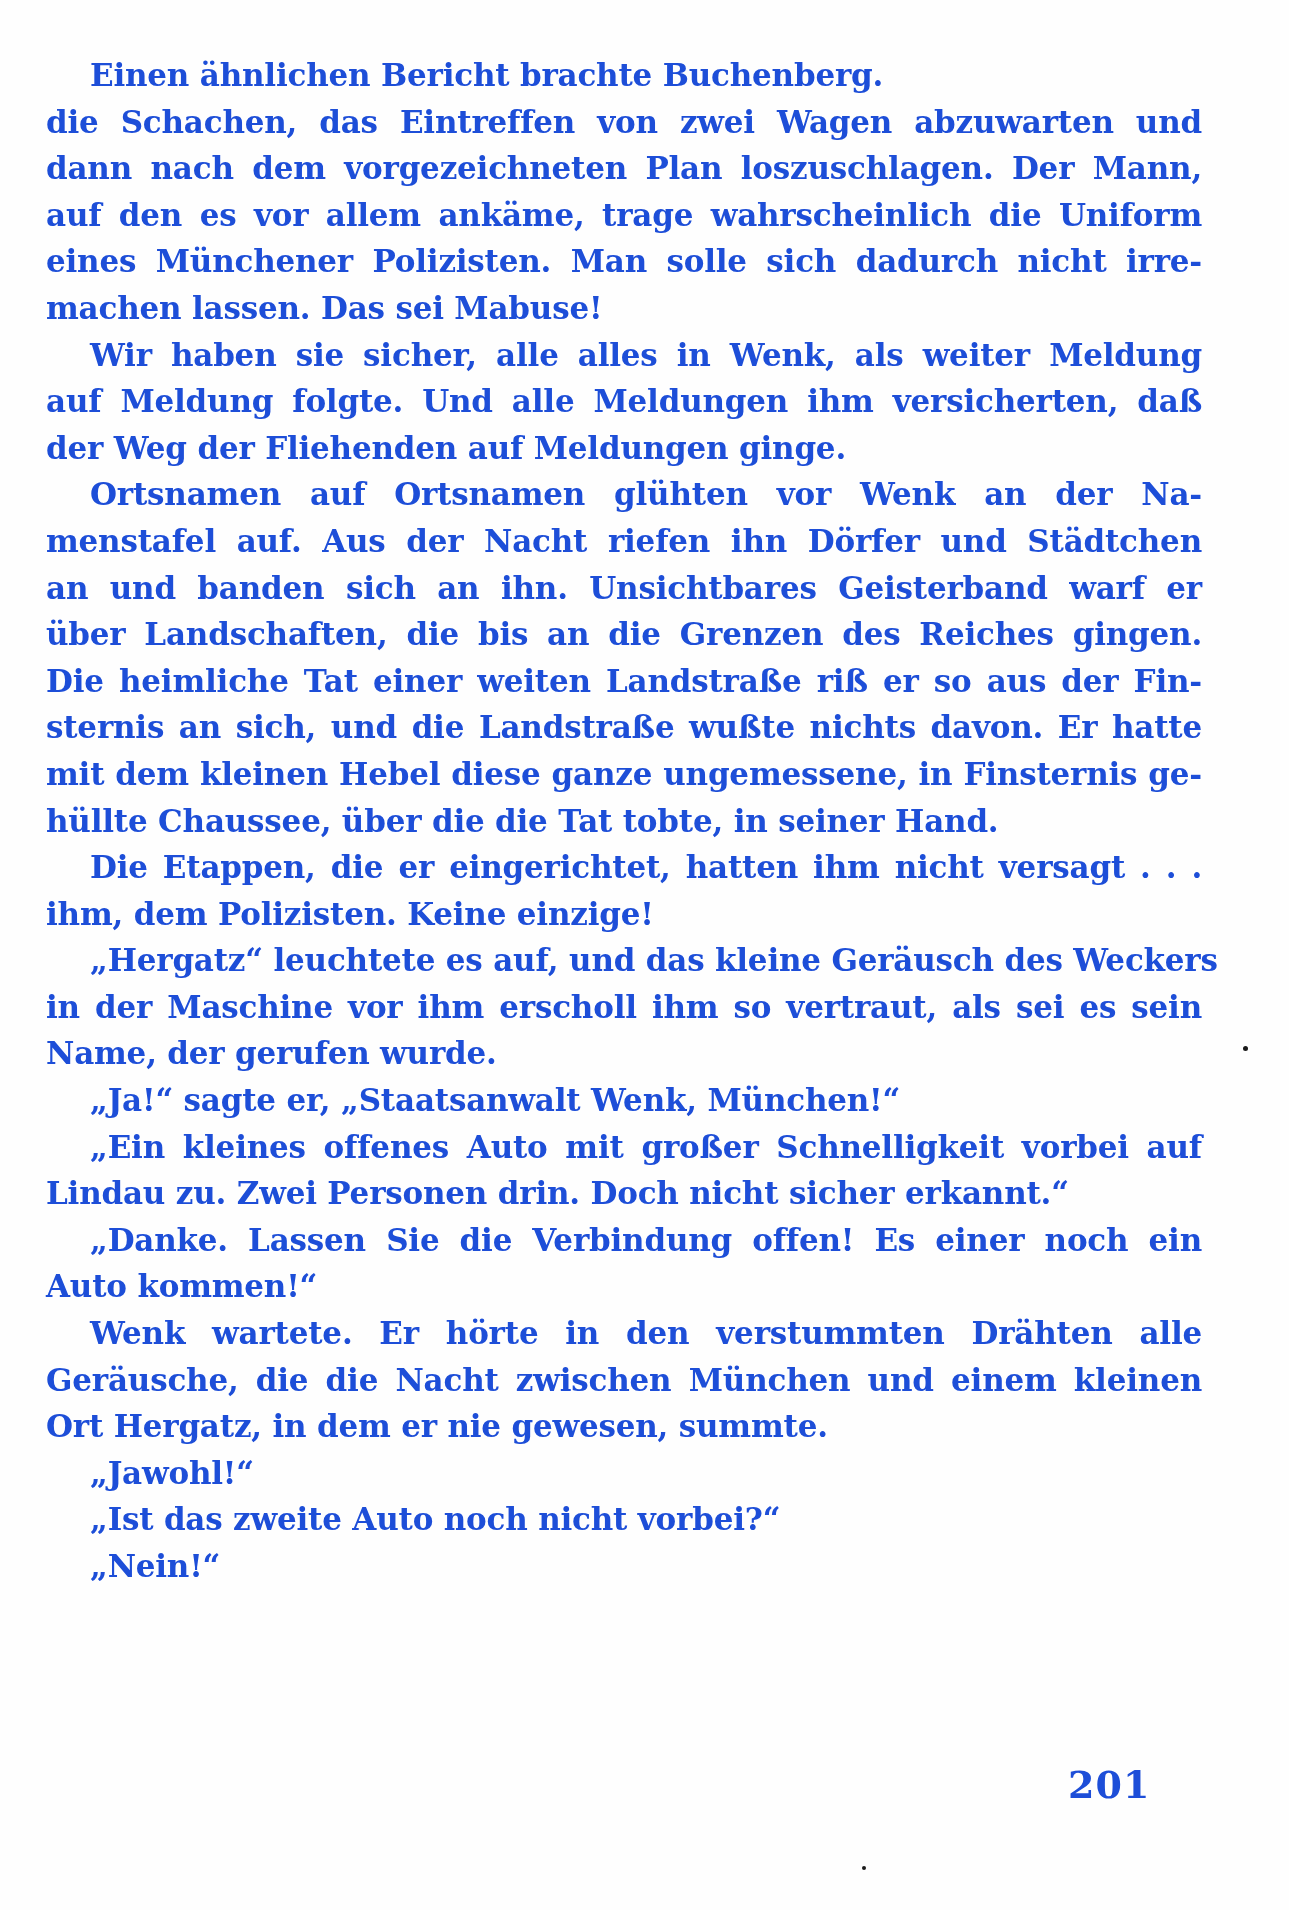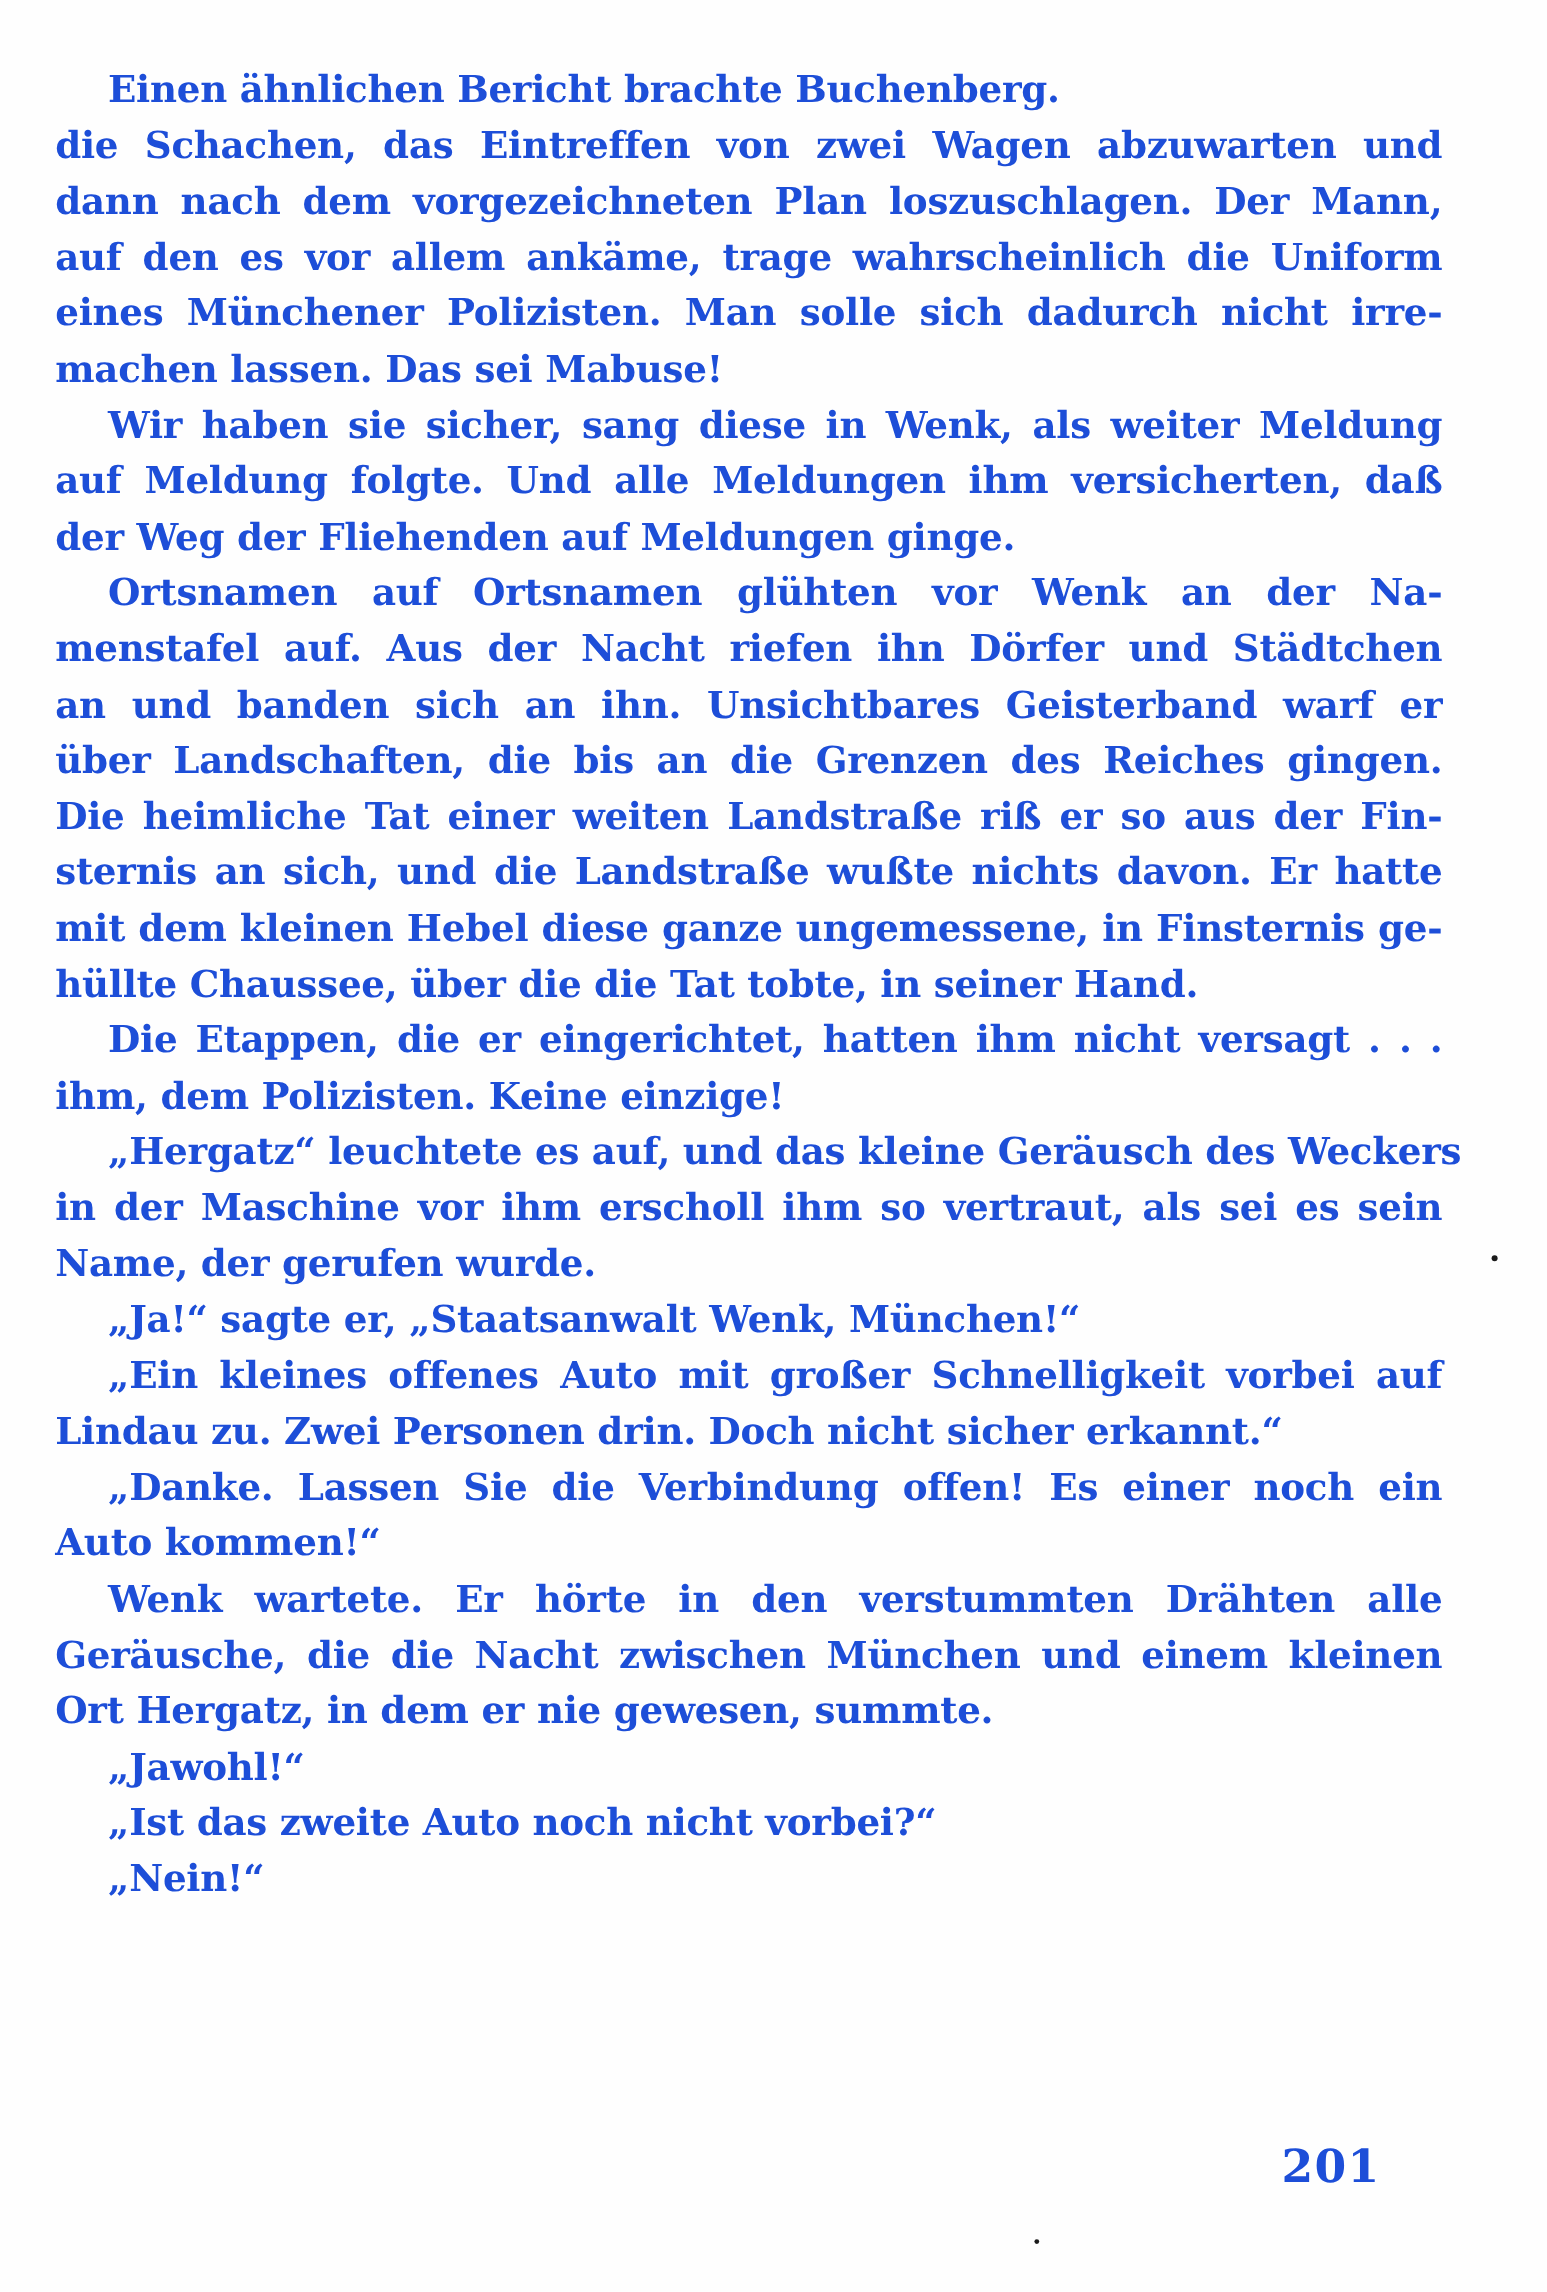--- a/index.html
+++ b/index.html
@@ -40,42 +40,41 @@
   .line.indent {
     text-indent: 44px;
   }
   .page-number {
     position: absolute;
     left: 1068px;
     top: 1762px;
     font-size: 38px;
     font-weight: 700;
     letter-spacing: 1px;
-    margin-top: 20px;
   }
   .speck {
     position: absolute;
     background: #1a1a1a;
     border-radius: 50%;
   }
   .speck-1 { left: 1243px; top: 1046px; width: 5px; height: 5px; }
   .speck-2 { left: 862px;  top: 1866px; width: 4px; height: 4px; }
 </style>
 </head>
 <body>
 
 <div class="page">
   <div class="text-block">
       <div class="line indent last">Einen ähnlichen Bericht brachte Buchenberg.</div>
       <div class="line">die Schachen, das Eintreffen von zwei Wagen abzuwarten und</div>
       <div class="line">dann nach dem vorgezeichneten Plan loszuschlagen. Der Mann,</div>
       <div class="line">auf den es vor allem ankäme, trage wahrscheinlich die Uniform</div>
       <div class="line">eines Münchener Polizisten. Man solle sich dadurch nicht irre-</div>
       <div class="line last">machen lassen. Das sei Mabuse!</div>
-      <div class="line indent">Wir haben sie sicher, sang diese in Wenk, als weiter Meldung</div>
+      <div class="line indent">Wir haben sie sicher, alle alles in Wenk, als weiter Meldung</div>
       <div class="line">auf Meldung folgte. Und alle Meldungen ihm versicherten, daß</div>
       <div class="line last">der Weg der Fliehenden auf Meldungen ginge.</div>
       <div class="line indent">Ortsnamen auf Ortsnamen glühten vor Wenk an der Na-</div>
       <div class="line">menstafel auf. Aus der Nacht riefen ihn Dörfer und Städtchen</div>
       <div class="line">an und banden sich an ihn. Unsichtbares Geisterband warf er</div>
       <div class="line">über Landschaften, die bis an die Grenzen des Reiches gingen.</div>
       <div class="line">Die heimliche Tat einer weiten Landstraße riß er so aus der Fin-</div>
       <div class="line">sternis an sich, und die Landstraße wußte nichts davon. Er hatte</div>
       <div class="line">mit dem kleinen Hebel diese ganze ungemessene, in Finsternis ge-</div>
       <div class="line last">hüllte Chaussee, über die die Tat tobte, in seiner Hand.</div>

